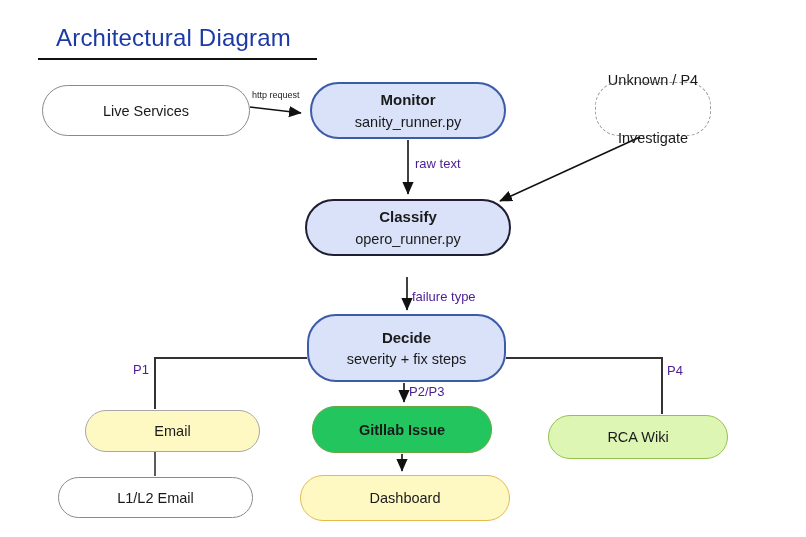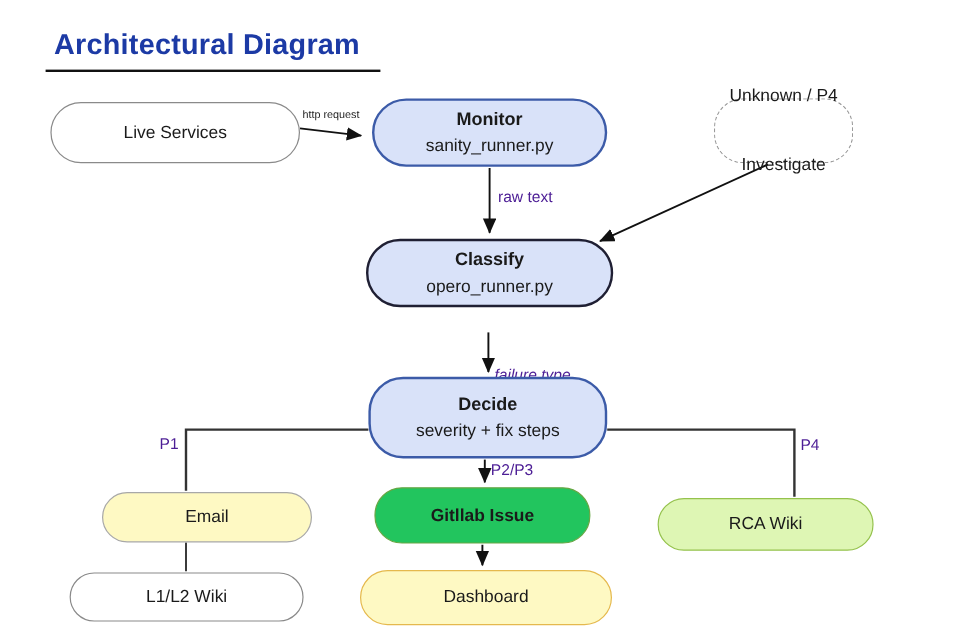--- a/index.html
+++ b/index.html
@@ -1,18 +1,18 @@
 <!DOCTYPE html>
 <html><head>
 <meta charset="utf-8">
 <style>
   html,body{margin:0;padding:0;background:#fff;}
   .canvas{position:relative;width:806px;height:537px;background:#ffffff;overflow:hidden;
           font-family:"Liberation Sans",sans-serif;color:#1a1a1a;}
-  .page-title{position:absolute;left:45px;top:24px;font-size:24px;font-weight:bold;
+  .page-title{position:absolute;left:56px;top:24px;font-size:24px;font-weight:normal;
               letter-spacing:.2px;color:#1c3aa5;}
   .title-underline{position:absolute;left:38px;top:58px;width:279px;height:2px;background:#111;}
   .edges{position:absolute;left:0;top:0;}
   .node{position:absolute;display:flex;flex-direction:column;align-items:center;
         justify-content:center;text-align:center;box-sizing:border-box;background:#fff;}
   .node-title{font-size:15px;font-weight:bold;line-height:1.5;}
   .node-sub{font-size:14.5px;line-height:1.4;}
   .node-label{font-size:14.5px;}
   .blue{background:#d9e2f9;border:2px solid #3c5ba8;border-radius:29px;}
   .blue-dark{background:#d9e2f9;border:2px solid #1f1f33;border-radius:31px;}
@@ -45,21 +45,21 @@
     <line x1="407" y1="277" x2="407" y2="310" stroke="#111" stroke-width="1.6" marker-end="url(#arrow)"></line>
     <polyline points="307,358 155,358 155,409" fill="none" stroke="#333" stroke-width="2"></polyline>
     <line x1="404" y1="383" x2="404" y2="402" stroke="#111" stroke-width="1.6" marker-end="url(#arrow)"></line>
     <polyline points="506,358 662,358 662,414" fill="none" stroke="#333" stroke-width="2"></polyline>
     <line x1="155" y1="452" x2="155" y2="476" stroke="#333" stroke-width="1.6"></line>
     <line x1="402" y1="454" x2="402" y2="471" stroke="#111" stroke-width="1.6" marker-end="url(#arrow)"></line>
   </svg>
 
   <span class="edge-label tiny" style="left:252px;top:90px;">http request</span>
   <span class="edge-label" style="left:415px;top:156px;">raw text</span>
-  <span class="edge-label" style="left:412px;top:305px;font-style:italic;">failure type</span>
+  <span class="edge-label" style="left:412px;top:289px;">failure type</span>
   <span class="edge-label" style="left:133px;top:362px;">P1</span>
   <span class="edge-label" style="left:409px;top:384px;">P2/P3</span>
   <span class="edge-label" style="left:667px;top:363px;">P4</span>
 
   <div class="node white-pill" style="left:42px;top:85px;width:208px;height:51px;">
     <div class="node-label">Live Services</div>
   </div>
 
   <div class="node blue" style="left:310px;top:82px;width:196px;height:57px;">
     <div class="node-title">Monitor</div>
@@ -87,20 +87,20 @@
 
   <div class="node green-green" style="left:312px;top:406px;width:180px;height:47px;">
     <div class="node-label">Gitllab Issue</div>
   </div>
 
   <div class="node green-olive" style="left:548px;top:415px;width:180px;height:44px;">
     <div class="node-label">RCA Wiki</div>
   </div>
 
   <div class="node white-pill" style="left:58px;top:477px;width:195px;height:41px;border-radius:21px;">
-    <div class="node-label">L1/L2 Wiki</div>
+    <div class="node-label">L1/L2 Email</div>
   </div>
 
   <div class="node yellow-pill" style="left:300px;top:475px;width:210px;height:46px;">
     <div class="node-label">Dashboard</div>
   </div>
 
 </div>
 
 </body></html>

